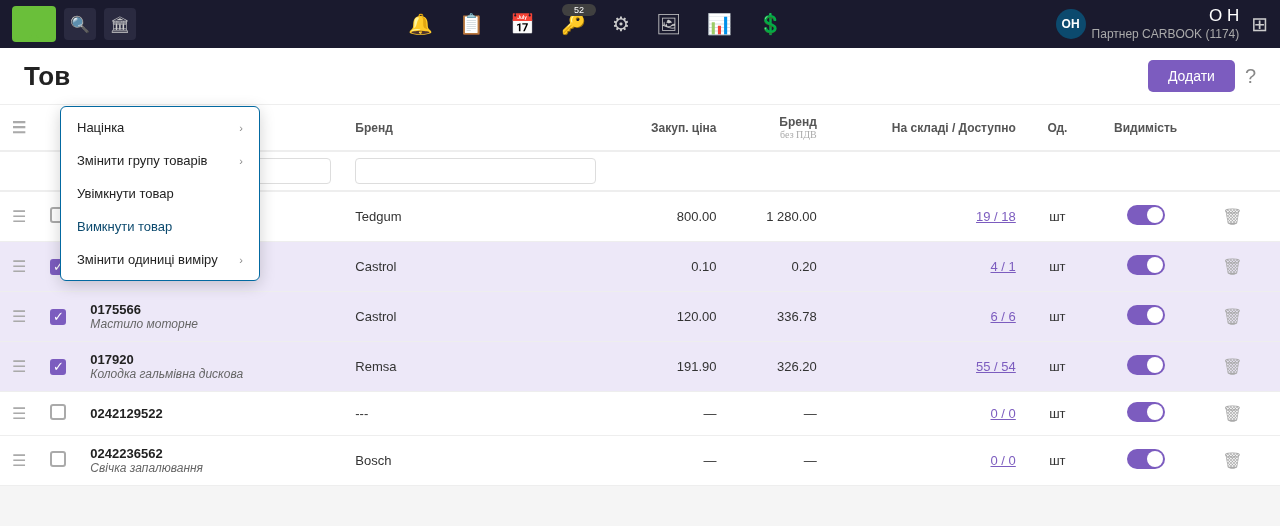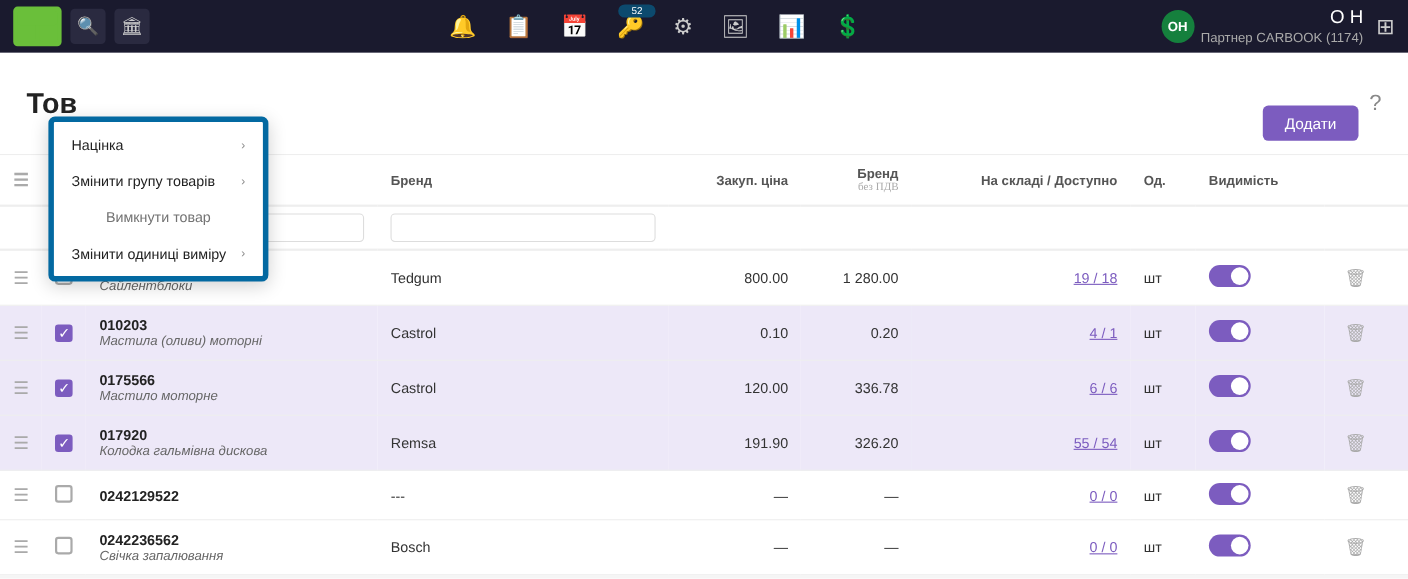--- a/index.html
+++ b/index.html
@@ -40,21 +40,21 @@
       cursor: pointer;
       position: relative;
       background: none;
       border: none;
       padding: 4px;
     }
     .nav-icon-btn .badge {
       position: absolute;
       top: -4px;
       right: -6px;
-      background: #0c4a6e;
+      background: #404040;
       color: #fff;
       font-size: 9px;
       border-radius: 8px;
       padding: 1px 12px;
       min-width: 16px;
       text-align: center;
     }
     .nav-right {
       display: flex;
       align-items: center;
@@ -64,21 +64,21 @@
     .nav-user {
       display: flex;
       align-items: center;
       gap: 6px;
       color: #ccc;
       font-size: 12px;
     }
     .nav-user-avatar {
       width: 30px;
       height: 30px;
-      background: #15803d;
+      background: #0c4a6e;
       border-radius: 50%;
       display: flex;
       align-items: center;
       justify-content: center;
       color: #fff;
       font-weight: bold;
       font-size: 12px;
     }
     .nav-user-info {
       text-align: right;
@@ -116,54 +116,53 @@
     }
     .btn-add {
       background: #7c5cbf;
       color: #fff;
       border: none;
       border-radius: 5px;
       padding: 8px 20px;
       font-size: 14px;
       cursor: pointer;
       font-weight: 500;
-      margin-top: 36px;
     }
     .btn-help {
       background: none;
       border: none;
       color: #888;
       font-size: 20px;
       cursor: pointer;
     }
 
     
     .context-menu {
       position: absolute;
       top: 58px;
-      left: 44px;
+      left: 60px;
       background: #fff;
-      border: 5px solid #0369a1;
+      border: 1px solid #0369a1;
       border-radius: 6px;
       box-shadow: 0 4px 16px rgba(0,0,0,0.18);
       z-index: 100;
       min-width: 200px;
       padding: 4px 0;
     }
     .context-menu-item {
       display: flex;
       align-items: center;
       justify-content: space-between;
       padding: 9px 16px;
       cursor: pointer;
       font-size: 13px;
       color: #222;
       white-space: nowrap;
     }
-    .context-menu-item.disabled { color: #737373; cursor: default; justify-content: center; }
+    .context-menu-item.disabled { color: #0c4a6e; cursor: default; }
     .chevron { font-size: 11px; color: #888; }
 
     
     .table-container {
       background: #fff;
       margin: 0;
       overflow-x: auto;
     }
     table {
       width: 100%;
@@ -175,21 +174,21 @@
     }
     th {
       padding: 10px 12px;
       text-align: left;
       font-size: 12px;
       color: #555;
       font-weight: 600;
       white-space: nowrap;
     }
     th.right, td.right { text-align: right; }
-    th.center, td.center { }
+    th.center, td.center { text-align: center; }
     tbody tr {
       border-bottom: 1px solid #eee;
     }
     tbody tr.selected { background: #ede8f8; }
     td {
       padding: 10px 12px;
       font-size: 13px;
       color: #333;
     }
     .product-code { font-weight: bold; color: #222; display: block; }
@@ -347,20 +346,23 @@
 
   <div class="context-menu">
     <div class="context-menu-item">
       <span>Націнка</span>
       <span class="chevron">›</span>
     </div>
     <div class="context-menu-item">
       <span>Змінити групу товарів</span>
       <span class="chevron">›</span>
     </div>
+    <div class="context-menu-item">
+      <span>Увімкнути товар</span>
+    </div>
     <div class="context-menu-item disabled">
       <span>Вимкнути товар</span>
     </div>
     <div class="context-menu-item">
       <span>Змінити одиниці виміру</span>
       <span class="chevron">›</span>
     </div>
   </div>
 
   <div class="header-actions">

